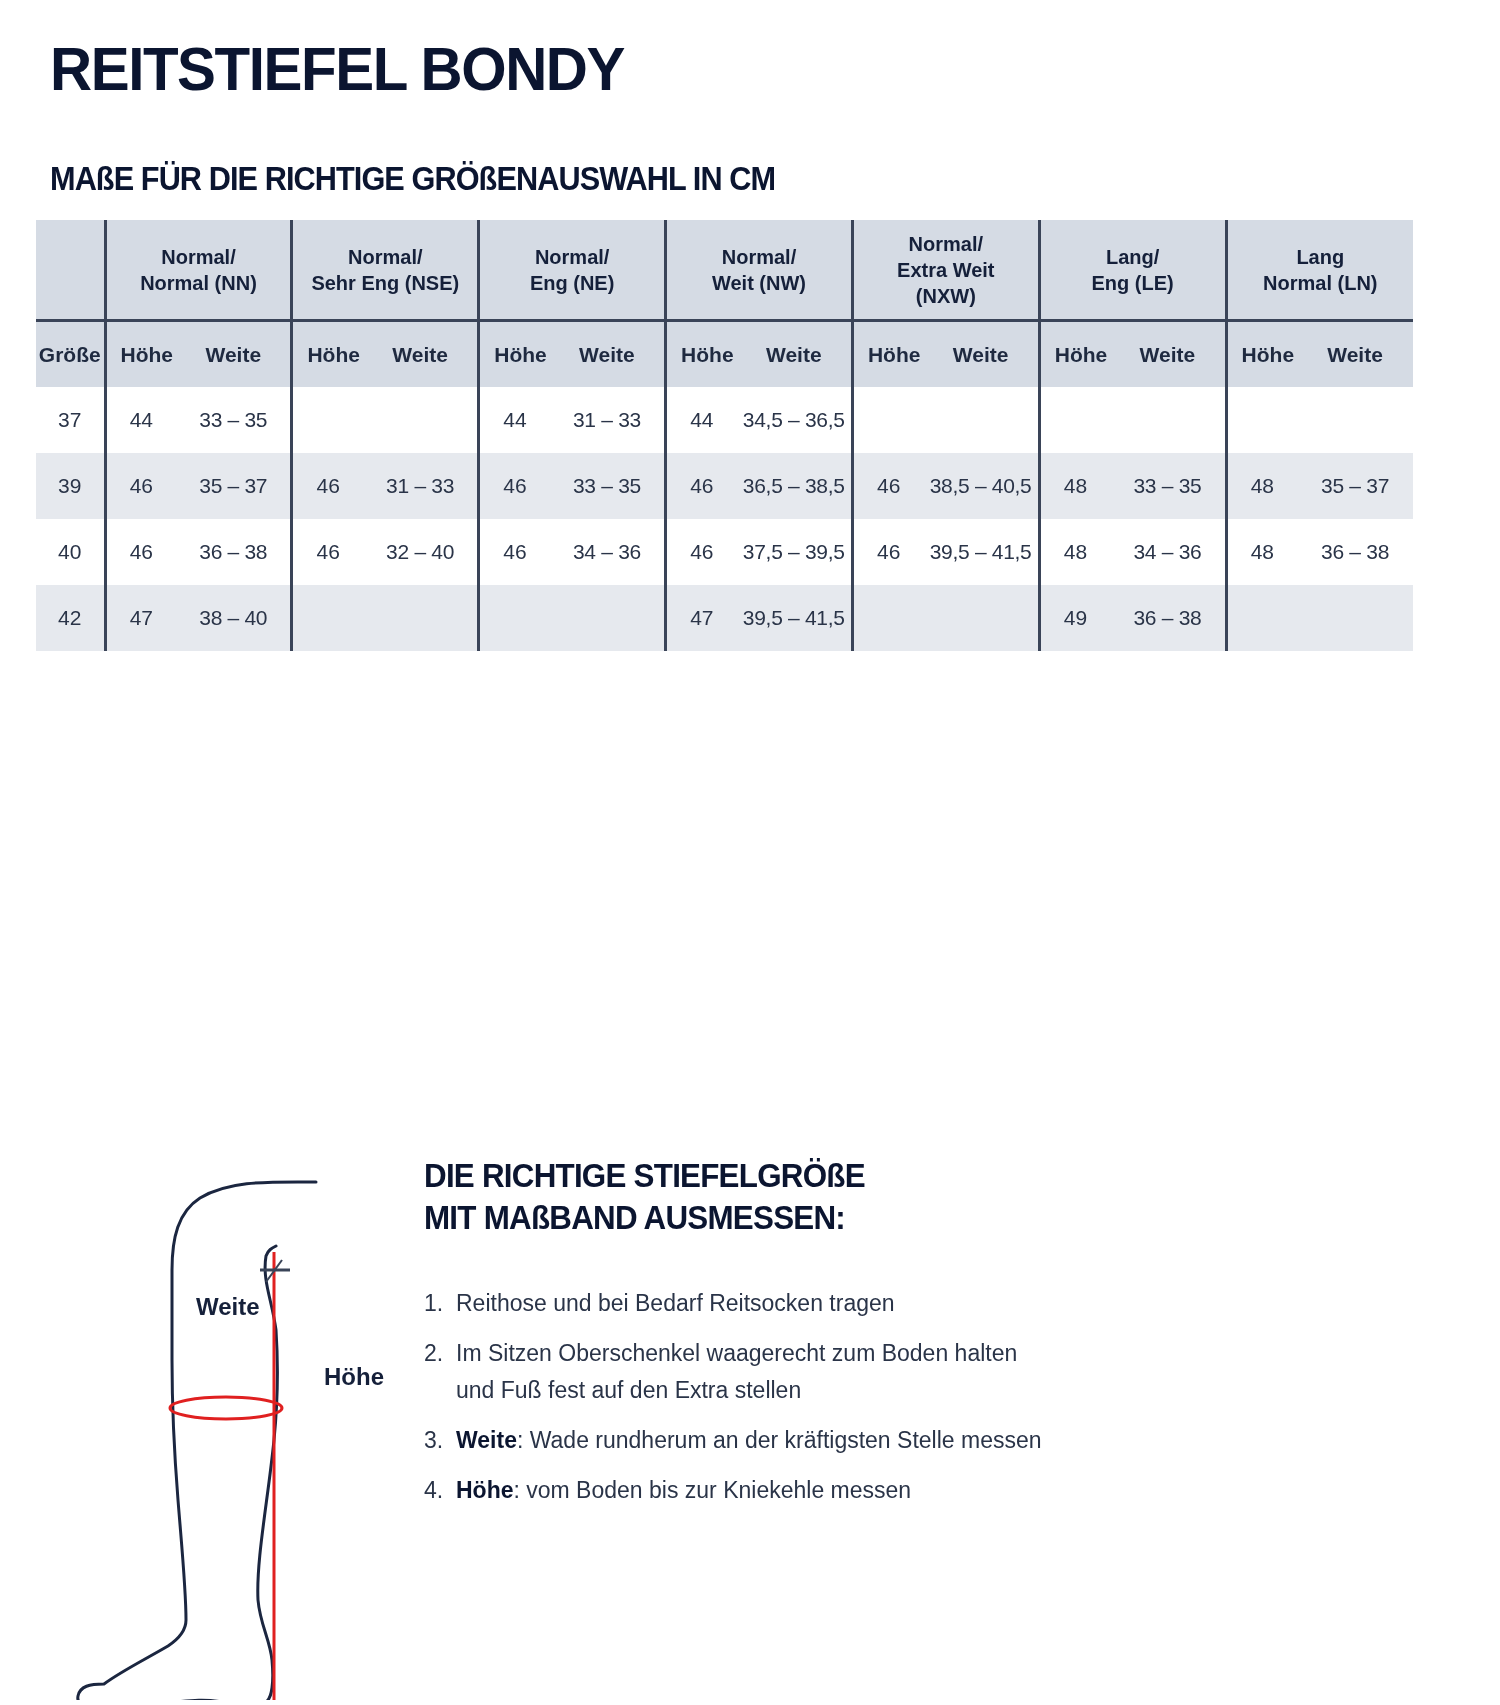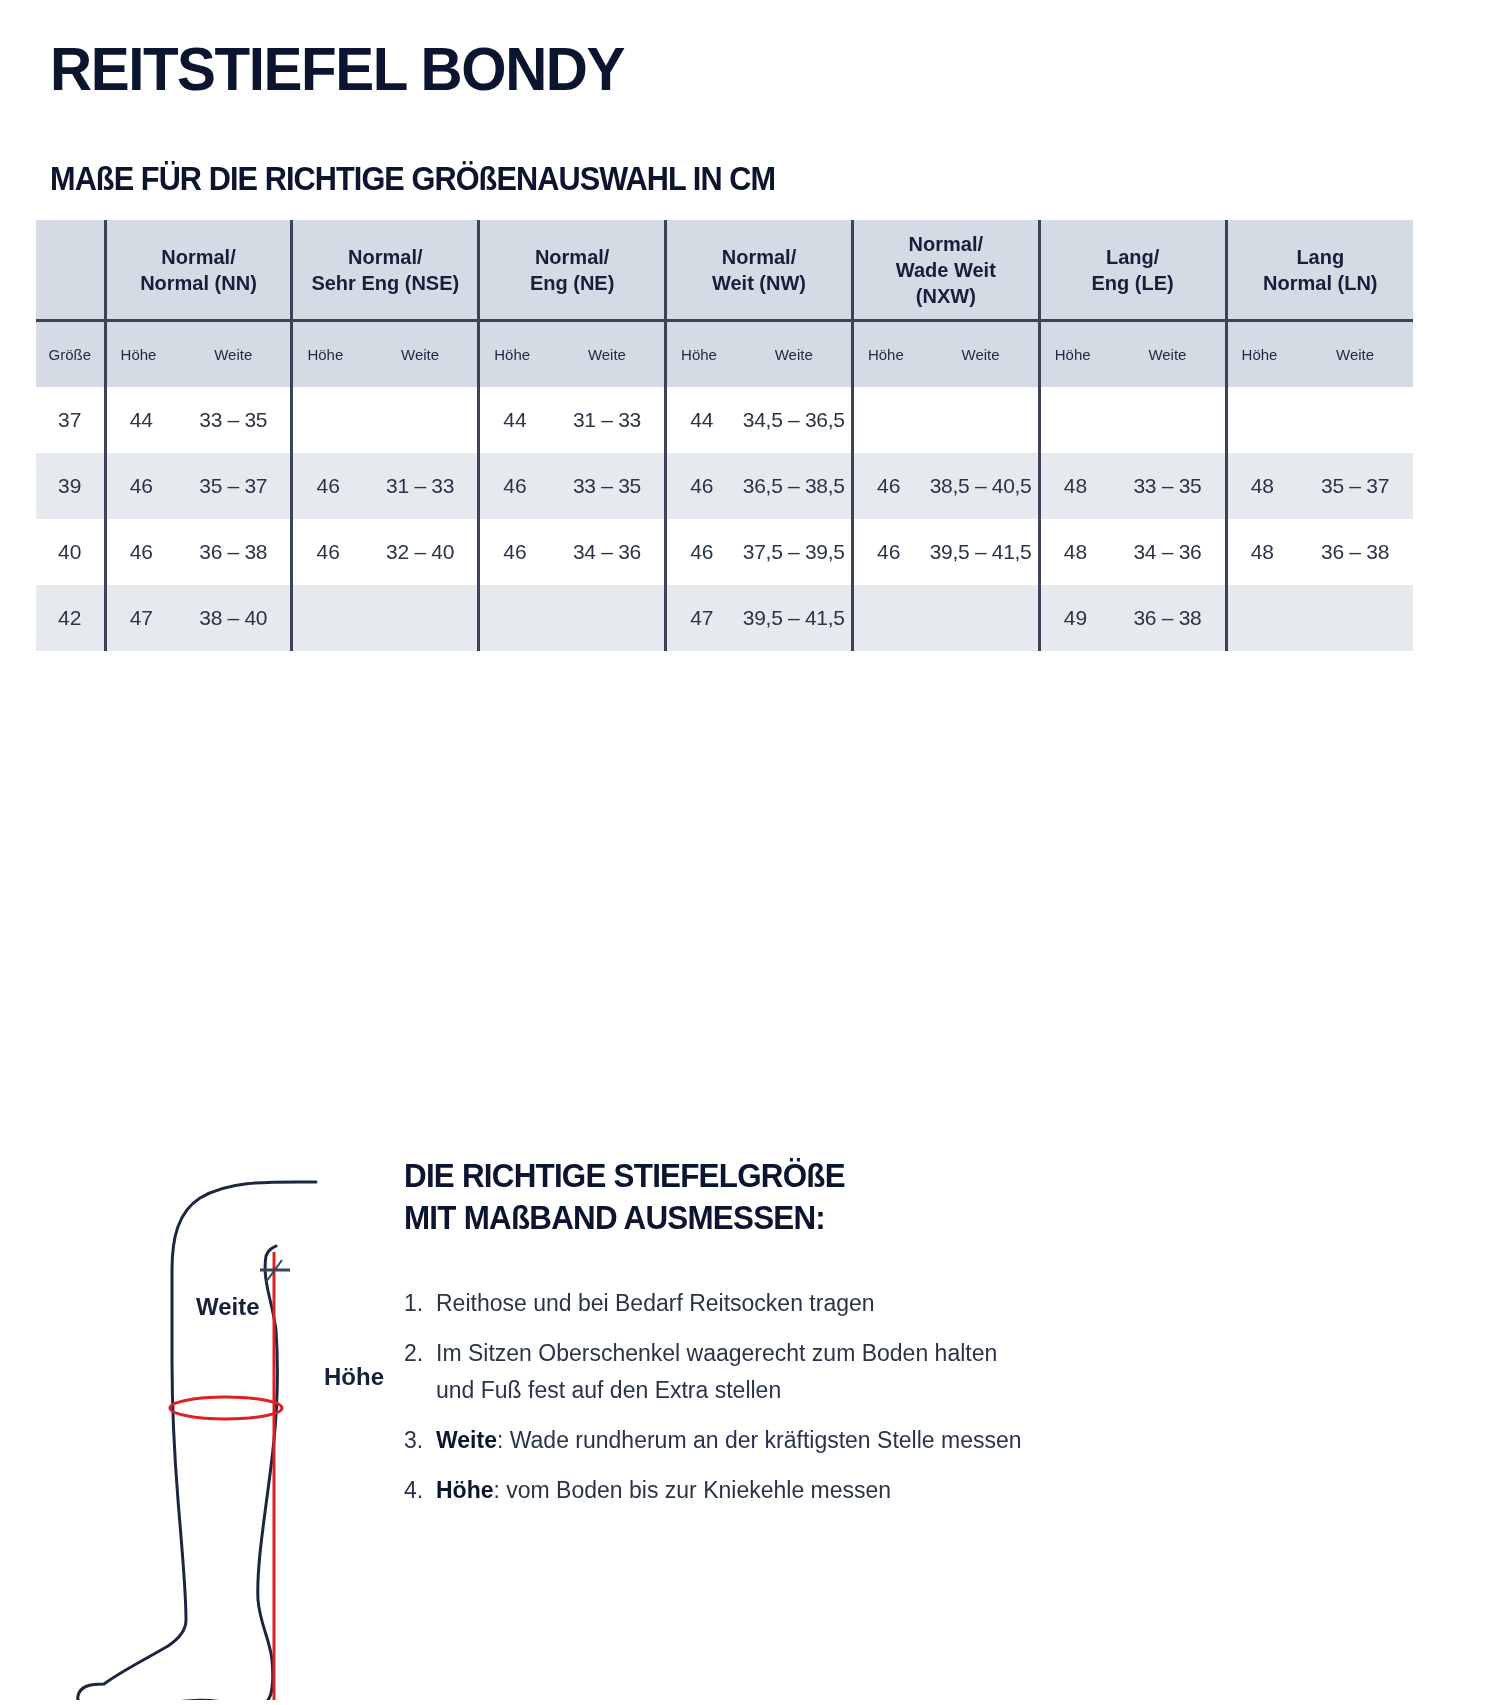--- a/index.html
+++ b/index.html
@@ -30,37 +30,37 @@
   .size-table th, .size-table td {
     padding: 0; text-align: center; vertical-align: middle;
     color: #2a3448;
   }
   .size-table thead tr.group-row th {
     background: #d5dbe4; height: 99px; font-size: 20px; font-weight: 700;
     color: #15203a; line-height: 26px;
     border-bottom: 3px solid #3a4458;
   }
   .size-table thead tr.sub-row th {
-    background: #d5dbe4; height: 65px; font-size: 15px; font-weight: 400;
+    background: #d5dbe4; height: 65px; font-size: 21px; font-weight: 700;
     color: #1f2a40;
   }
   .size-table tbody td { height: 66px; font-size: 21px; }
   .size-table tbody tr:nth-child(even) td { background: #e6e9ee; }
   .size-table .vl { border-left: 3px solid #3a4458; }
   .size-table td.h { }
   .size-table td.w { white-space: nowrap; letter-spacing: -0.3px; }
   .size-table th.sub-h { text-align: left; padding-left: 14px; }
   .size-table th.sub-w { text-align: center; }
 
   .boot-figure { position: absolute; left: 40px; top: 1160px; width: 360px; height: 540px; }
   .boot-figure svg { width: 100%; height: 100%; }
   .lbl-weite { position: absolute; left: 196px; top: 1293px; font-size: 24px; font-weight: 700; color: #15203a; }
   .lbl-hoehe { position: absolute; left: 324px; top: 1363px; font-size: 24px; font-weight: 700; color: #15203a; }
 
-  .howto { position: absolute; left: 404px; top: 1155px; width: 620px; }
+  .howto { position: absolute; left: 424px; top: 1155px; width: 620px; }
   .howto h2 {
     margin: 0; font-size: 33px; font-weight: 700; line-height: 42px;
     color: #0b1530; letter-spacing: -0.8px;
     transform: scaleX(0.95); transform-origin: left top;
   }
   .howto ol { list-style: none; margin: 46px 0 0 0; padding: 0; }
   .howto li {
     position: relative; padding-left: 32px; font-size: 23px; line-height: 37px;
     color: #2a3448; margin-bottom: 13px;
   }
@@ -91,21 +91,21 @@
     <col class="c-h">
       <col class="c-w">
   </colgroup>
   <thead>
     <tr class="group-row">
       <th></th>
       <th colspan="2" class="vl"><span>Normal/</span><br><span>Normal (NN)</span></th>
       <th colspan="2" class="vl"><span>Normal/</span><br><span>Sehr Eng (NSE)</span></th>
       <th colspan="2" class="vl"><span>Normal/</span><br><span>Eng (NE)</span></th>
       <th colspan="2" class="vl"><span>Normal/</span><br><span>Weit (NW)</span></th>
-      <th colspan="2" class="vl"><span>Normal/</span><br><span>Wade Weit</span><br><span>(NXW)</span></th>
+      <th colspan="2" class="vl"><span>Normal/</span><br><span>Extra Weit</span><br><span>(NXW)</span></th>
       <th colspan="2" class="vl"><span>Lang/</span><br><span>Eng (LE)</span></th>
       <th colspan="2" class="vl"><span>Lang</span><br><span>Normal (LN)</span></th>
     </tr>
     <tr class="sub-row">
       <th>Größe</th>
       <th class="vl sub-h">Höhe</th>
         <th class="sub-w">Weite</th>
       <th class="vl sub-h">Höhe</th>
         <th class="sub-w">Weite</th>
       <th class="vl sub-h">Höhe</th>

